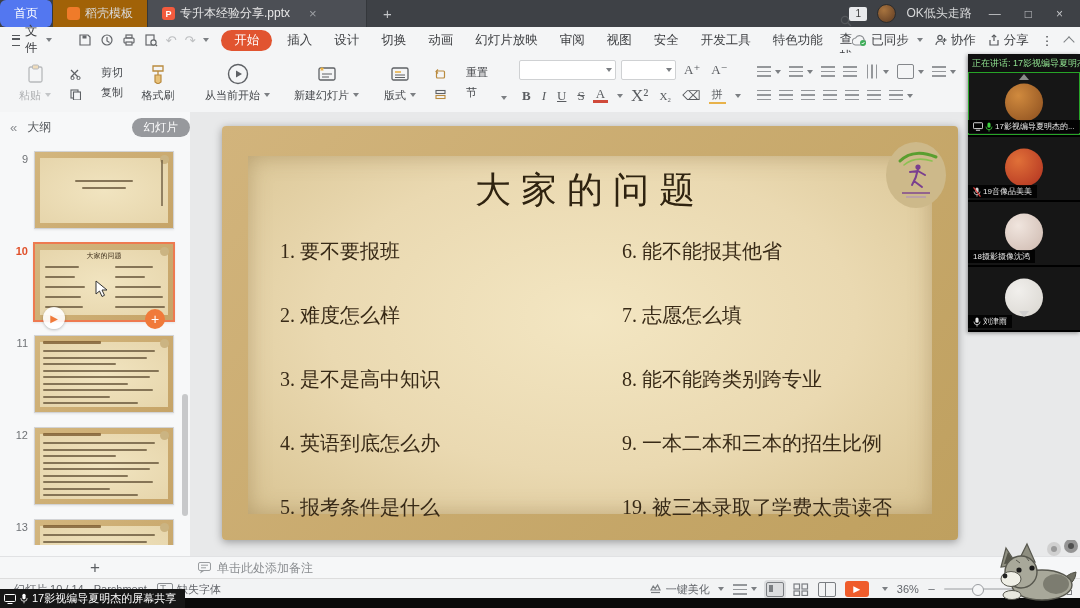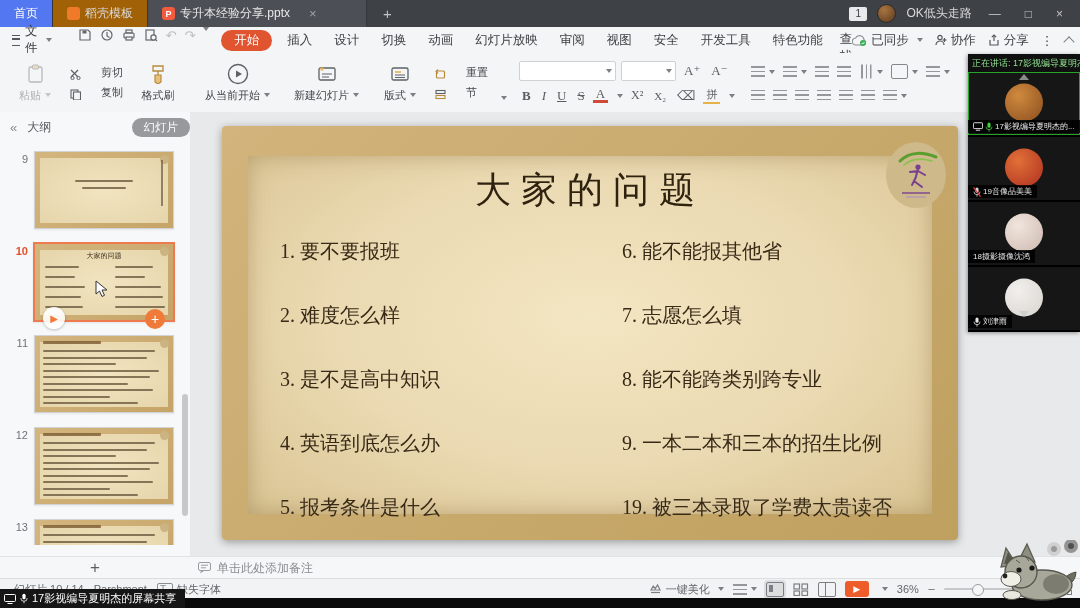--- a/index.html
+++ b/index.html
@@ -2,33 +2,33 @@
 <html><head>
 <meta charset="utf-8">
 <style>
   html,body{margin:0;padding:0;background:#222;}
   #root{position:relative;width:1080px;height:608px;overflow:hidden;
         font-family:"Liberation Sans","DejaVu Sans",sans-serif;
         background:#e8e9ea;-webkit-font-smoothing:antialiased;}
   
   #titlebar{position:absolute;left:0;top:0;width:1080px;height:27px;background:#3e4146;display:flex;align-items:stretch;color:#d8d9da;font-size:12px;}
   .ttab{display:flex;align-items:center;gap:5px;padding:0 14px;border-right:1px solid #34373b;}
-  .ttab.home{background:#5377f0;color:#fff;}
+  .ttab.home{background:#5377f0;color:#fff;border-radius:6px;}
   .ttab.docer{background:#a16207;}
   .ttab.doc{background:#4c4f55;color:#e8e8e8;min-width:190px;}
   .tclose{margin-left:14px;color:#9ea1a5;font-size:13px;cursor:default;}
   .newtab{display:flex;align-items:center;padding:0 16px;color:#c3c5c8;font-size:15px;}
   .icon-docer{width:13px;height:13px;border-radius:3px;background:#ef7b2a;display:inline-block;}
   .icon-ppt{width:13px;height:13px;border-radius:3px;background:#f25b3e;color:#fff;font-size:9px;font-weight:bold;display:inline-flex;align-items:center;justify-content:center;}
   #tb-right{margin-left:auto;display:flex;align-items:center;gap:10px;padding-right:10px;}
   .count-badge{background:#e9eaec;color:#3c3c3c;font-size:10px;min-width:14px;height:14px;border-radius:2px;display:flex;align-items:center;justify-content:center;padding:0 2px;}
   .avatar{width:17px;height:17px;border-radius:50%;background:radial-gradient(circle at 35% 30%,#a8743f,#5d3a22);border:1px solid #2c2c2c;}
   .winbtn{color:#c2c4c7;font-size:12px;padding:0 7px;}
   
-  #menubar{position:absolute;left:0;top:27px;width:1080px;height:26px;background:#f4f5f6;display:flex;font-size:12.5px;color:#3c3e41;border-bottom:1px solid #e8e9ea;}
+  #menubar{position:absolute;left:0;top:27px;width:1080px;height:26px;background:#f4f5f6;display:flex;align-items:center;font-size:12.5px;color:#3c3e41;border-bottom:1px solid #e8e9ea;}
   .i-bars{display:inline-block;width:12px;height:9px;border-top:1.5px solid #55585c;border-bottom:1.5px solid #55585c;position:relative;margin-right:5px;}
   .i-bars::after{content:"";position:absolute;left:0;right:0;top:2.6px;height:1.5px;background:#55585c;}
   #file-menu{display:flex;align-items:center;padding:0 10px 0 12px;}
   .caret{display:inline-block;width:0;height:0;border-left:3.5px solid transparent;border-right:3.5px solid transparent;border-top:4px solid #7c7f83;margin-left:4px;}
   .vdiv{width:1px;height:14px;background:#d7d8da;margin:0 6px;}
   .qa-ico{width:16px;height:16px;margin:0 4px;display:inline-flex;align-items:center;justify-content:center;color:#64676b;font-size:13px;}
   .qa-ico svg{display:block}
   .qa-ico.dis{opacity:.38;}
   .mtab{padding:2px 11px;white-space:nowrap;}
   .mtab.active{background:#e15430;color:#fff;border-radius:11px;padding:2px 13px;margin:0 4px;}
@@ -358,21 +358,21 @@
         <span class="fmt-glyph">A⁺</span>
         <span class="fmt-glyph">A⁻</span>
       </div>
       <div class="fontrow">
         <span class="fmt-glyph" style="font-weight:bold">B</span>
         <span class="fmt-glyph" style="font-style:italic">I</span>
         <span class="fmt-glyph" style="text-decoration:underline">U</span>
         <span class="fmt-glyph" style="text-decoration:line-through">S</span>
         <span class="fmt-glyph" style="border-bottom:3px solid #d04a3a;line-height:.9">A</span>
           <span class="caret"></span>
-        <span class="fmt-glyph" style="font-size:12px">X²</span>
+        <span class="fmt-glyph" style="font-size:17px">X²</span>
         <span class="fmt-glyph" style="font-size:11px">X₂</span>
         <span class="fmt-glyph">⌫</span>
         <span class="fmt-glyph" style="font-size:11px;border-bottom:2px solid #e8b24a">拼</span>
           <span class="caret"></span>
       </div>
     </div>
     <div class="tdiv"></div>
     <div class="tgroup" style="flex-direction:column;align-items:flex-start;justify-content:center;gap:7px;">
       <div style="display:flex;">
         <span class="licell">

